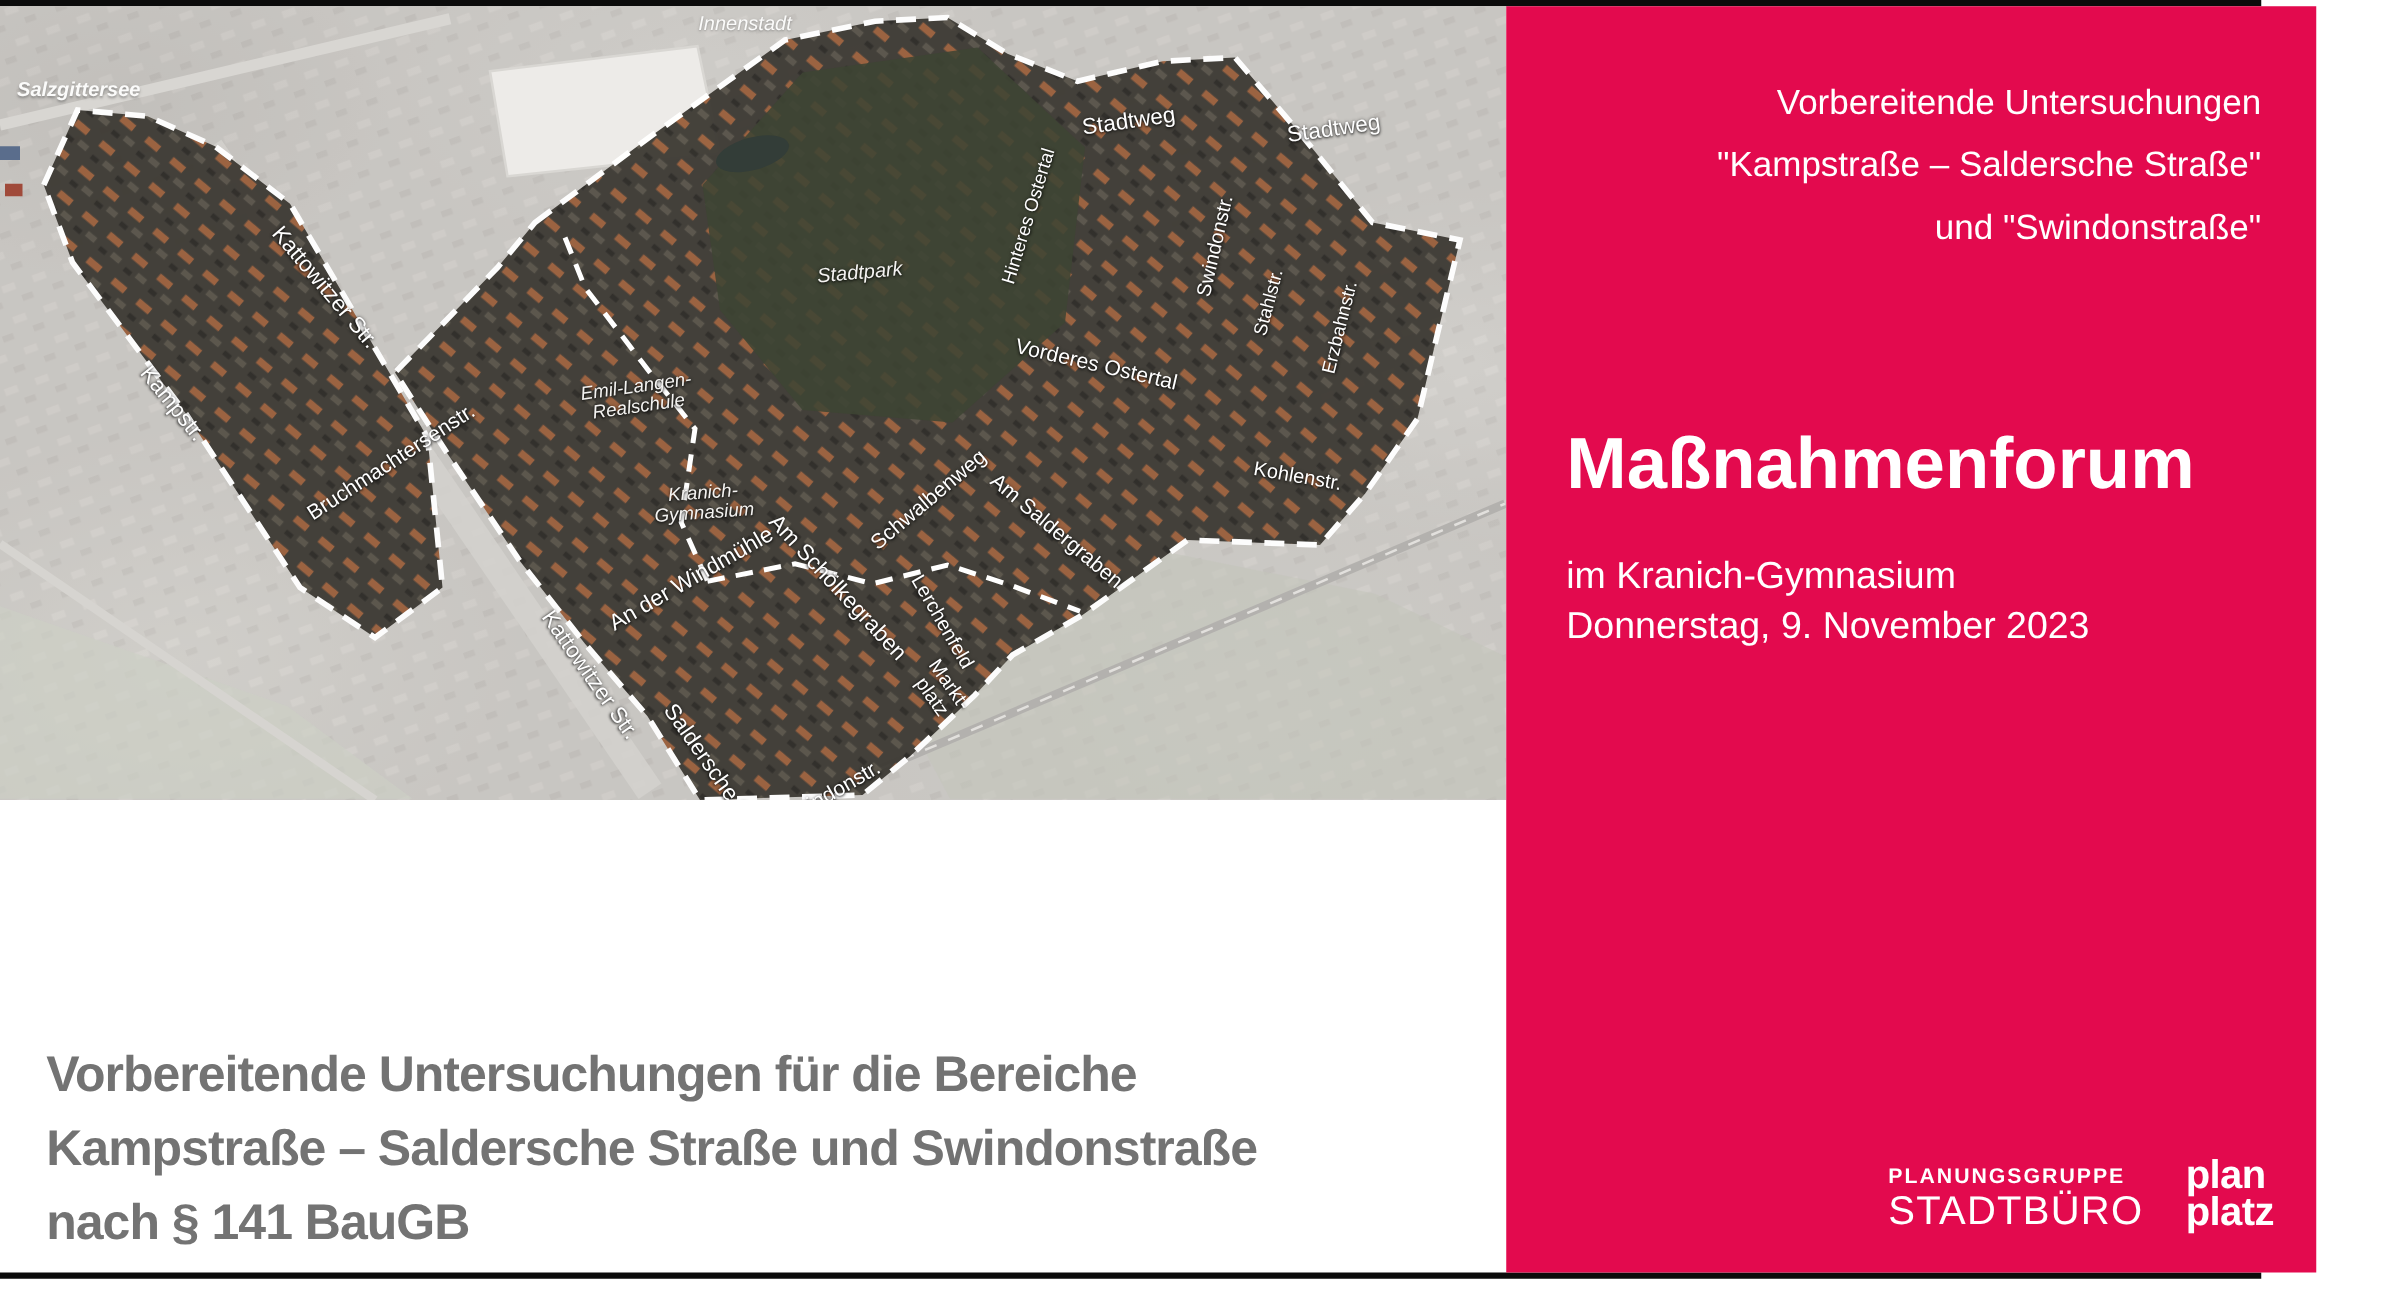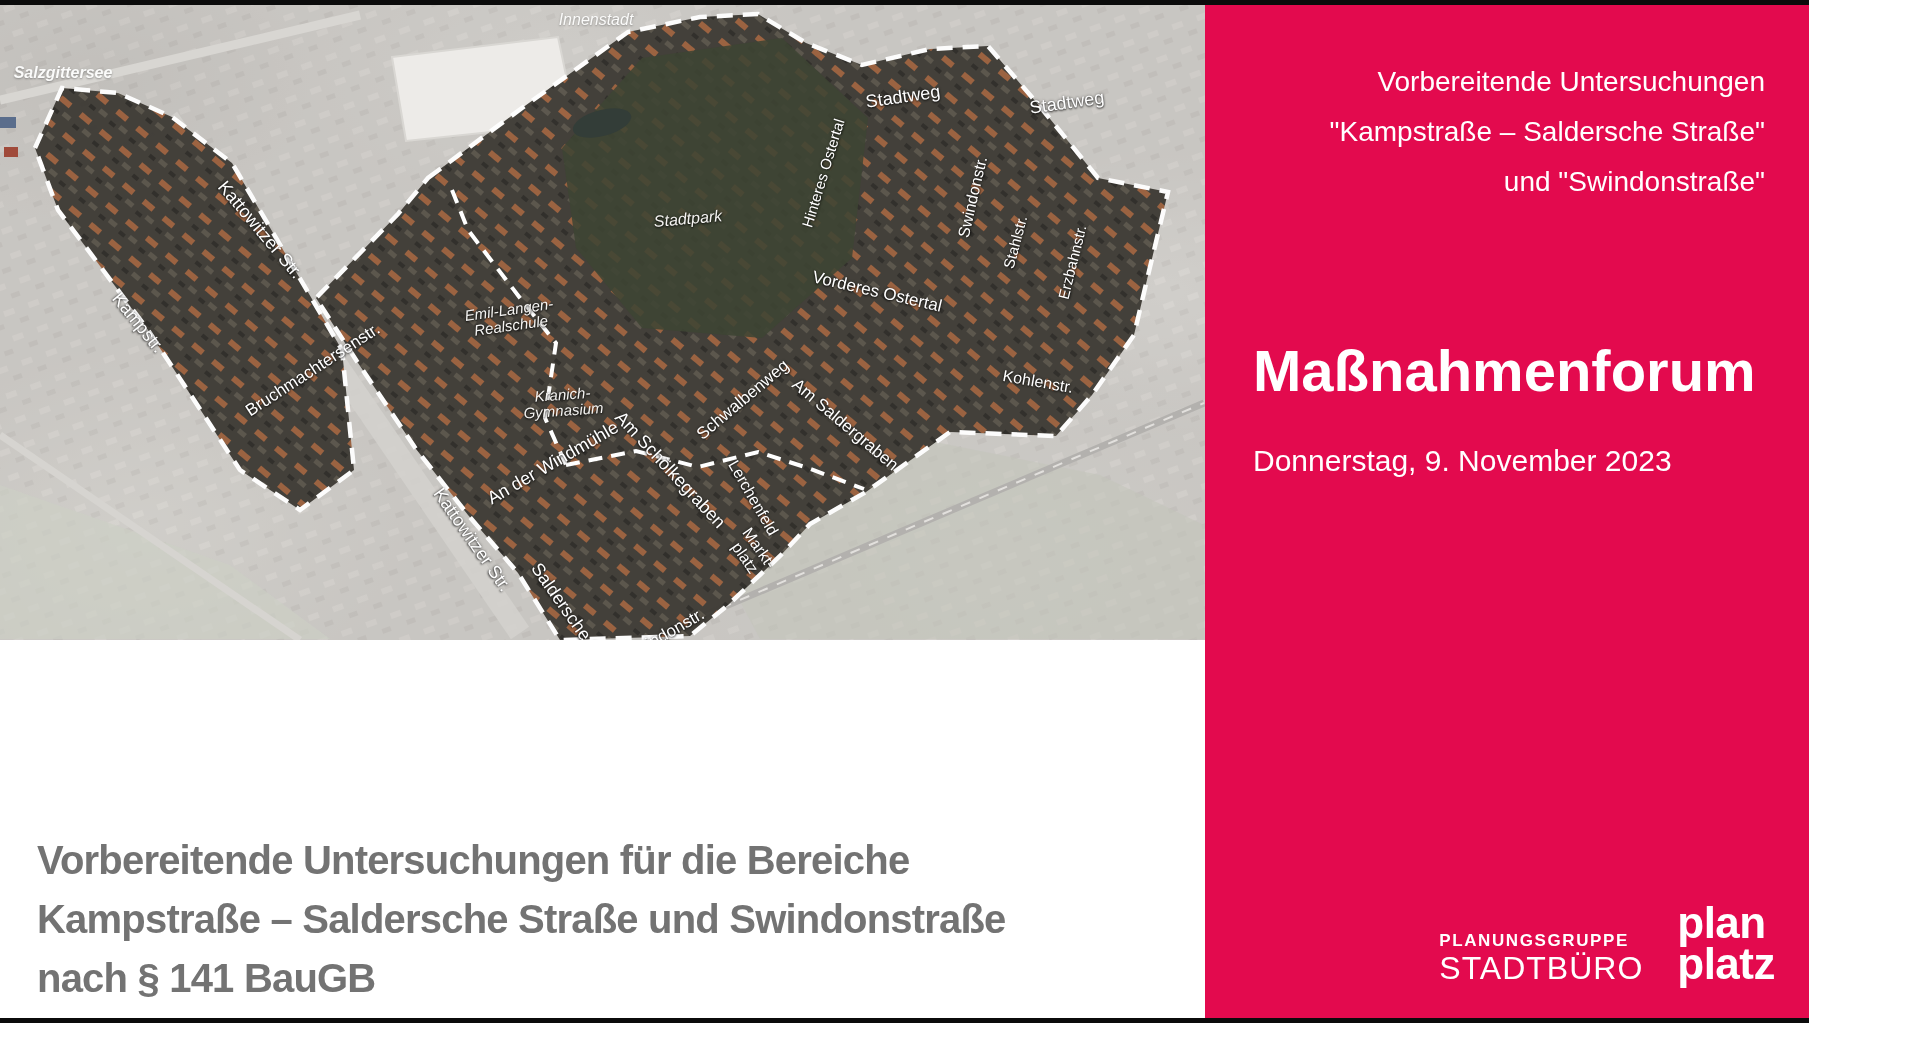--- a/index.html
+++ b/index.html
@@ -20,30 +20,30 @@
          radial-gradient(ellipse 380px 240px at 97% 45%, #d8d6d2 0%, rgba(216,214,210,0) 60%);}
   .map svg{position:absolute;left:0;top:0;}
   .mlabel{position:absolute;color:#ffffff;font-size:16px;white-space:nowrap;
           text-shadow:0 1px 2px rgba(0,0,0,.75), 0 0 3px rgba(0,0,0,.45);
           transform-origin:center;}
   .mlabel.area{font-style:italic;color:#f4f3f1;}
   .mlabel.faded{color:#fbfbfa;text-shadow:0 1px 2px rgba(90,90,90,.55);font-style:italic;}
   .mlabel.twoline{text-align:center;line-height:1.08;}
 
   
-  .panel{position:absolute;left:1205px;top:5px;width:604px;height:1013px;background:#e30a4e;color:#ffffff;}
+  .panel{position:absolute;left:1205px;top:5px;width:604px;height:1013px;background:#e30a4e;color:#ffffff;padding-left:44px;}
   .panel-header{position:absolute;top:52px;right:44px;text-align:right;
                 font-size:28px;line-height:50px;font-weight:400;}
   .panel-title{position:absolute;left:48px;top:322px;font-size:58px;font-weight:700;line-height:1.1;margin-top:12px;}
   .panel-venue{position:absolute;left:48px;top:436px;font-size:30px;line-height:40px;font-weight:400;}
   .logo-row{position:absolute;right:34px;bottom:34px;display:flex;align-items:flex-end;gap:34px;}
   .stadtbuero{text-align:left;line-height:1;}
   .stadtbuero .sb-top{font-size:17px;font-weight:700;letter-spacing:1.6px;margin-bottom:3px;}
   .stadtbuero .sb-bottom{font-size:32px;font-weight:400;letter-spacing:1px;}
-  .planzwei{font-size:44px;font-weight:700;line-height:.92;text-align:left;letter-spacing:-0.5px;}
+  .planzwei{font-size:32px;font-weight:700;line-height:.92;text-align:left;letter-spacing:-0.5px;}
 
   
   .caption{position:absolute;left:37px;top:831px;color:#737373;font-size:40px;font-weight:700;
            line-height:59px;letter-spacing:-0.8px;}
 </style>
 </head>
 <body>
 
 <div class="stage">
 
@@ -120,20 +120,21 @@
   </div>
 
   <div class="panel">
     <div class="panel-header">
       <div>Vorbereitende Untersuchungen</div>
       <div>"Kampstraße – Saldersche Straße"</div>
       <div>und "Swindonstraße"</div>
     </div>
     <div class="panel-title">Maßnahmenforum</div>
     <div class="panel-venue">
+      <div>im Kranich-Gymnasium</div>
       <div>Donnerstag, 9. November 2023</div>
     </div>
     <div class="logo-row">
       <div class="stadtbuero">
         <div class="sb-top">PLANUNGSGRUPPE</div>
         <div class="sb-bottom">STADTBÜRO</div>
       </div>
       <div class="planzwei">
         <div>plan</div>
         <div>platz</div>

